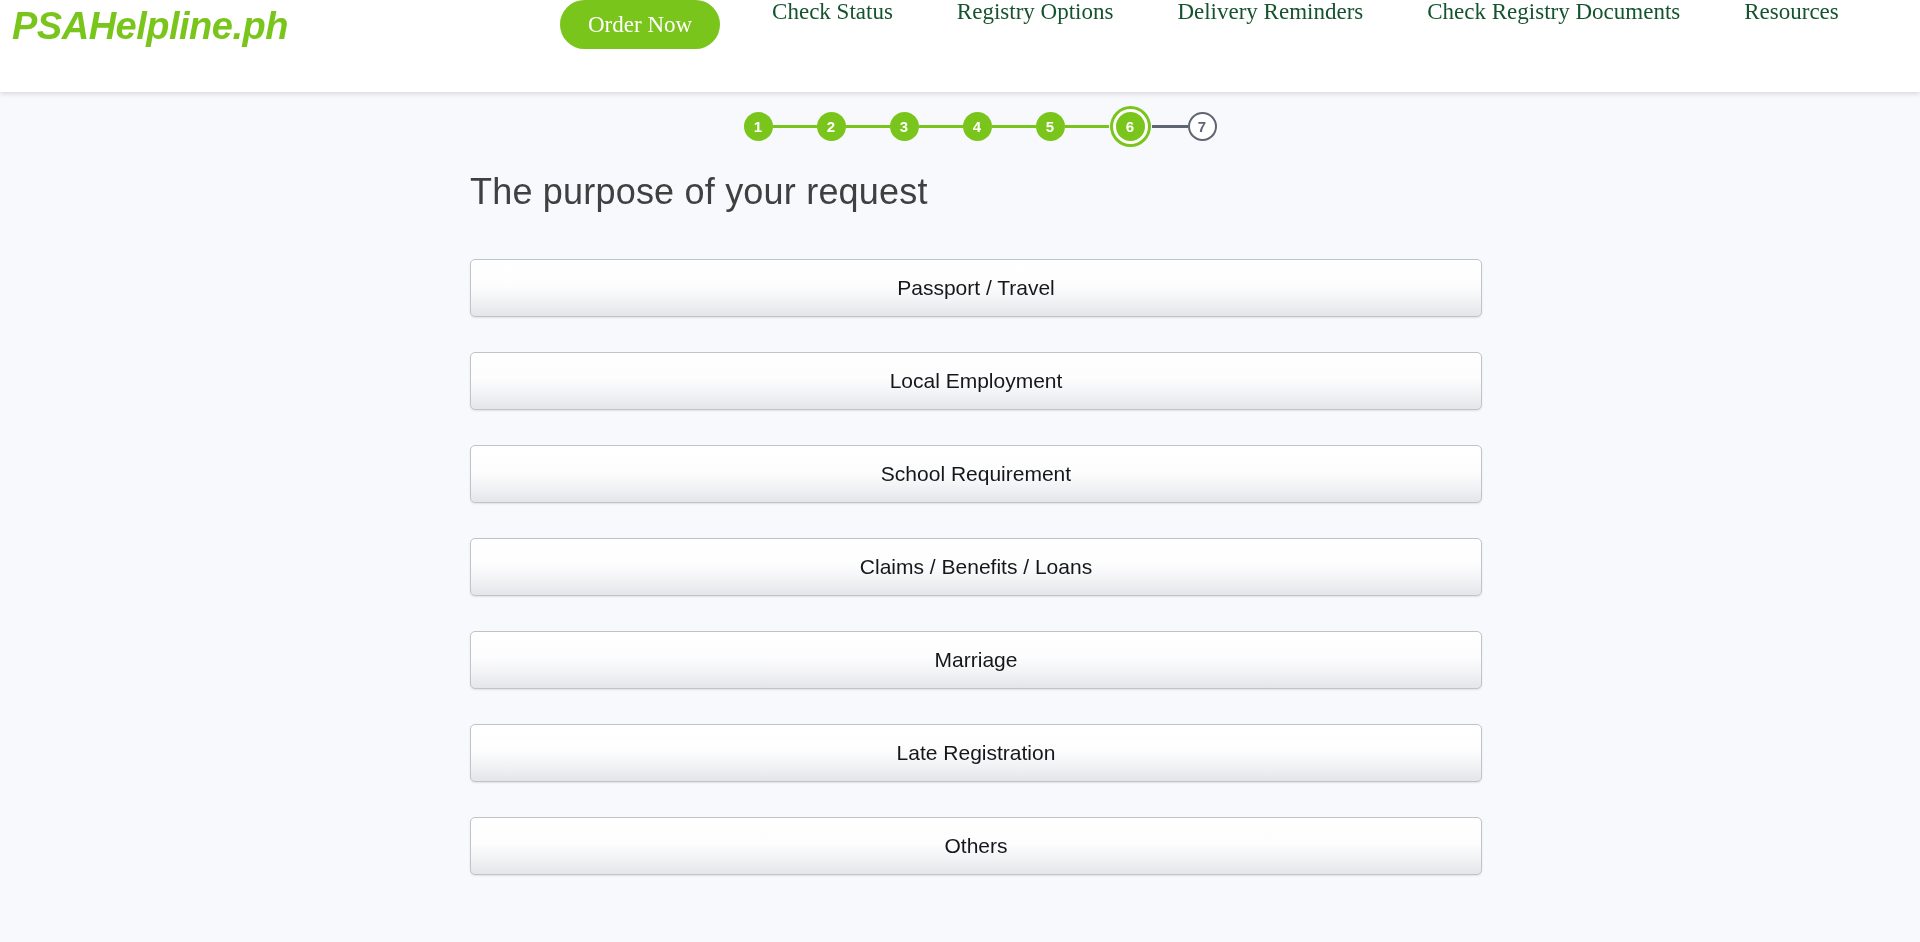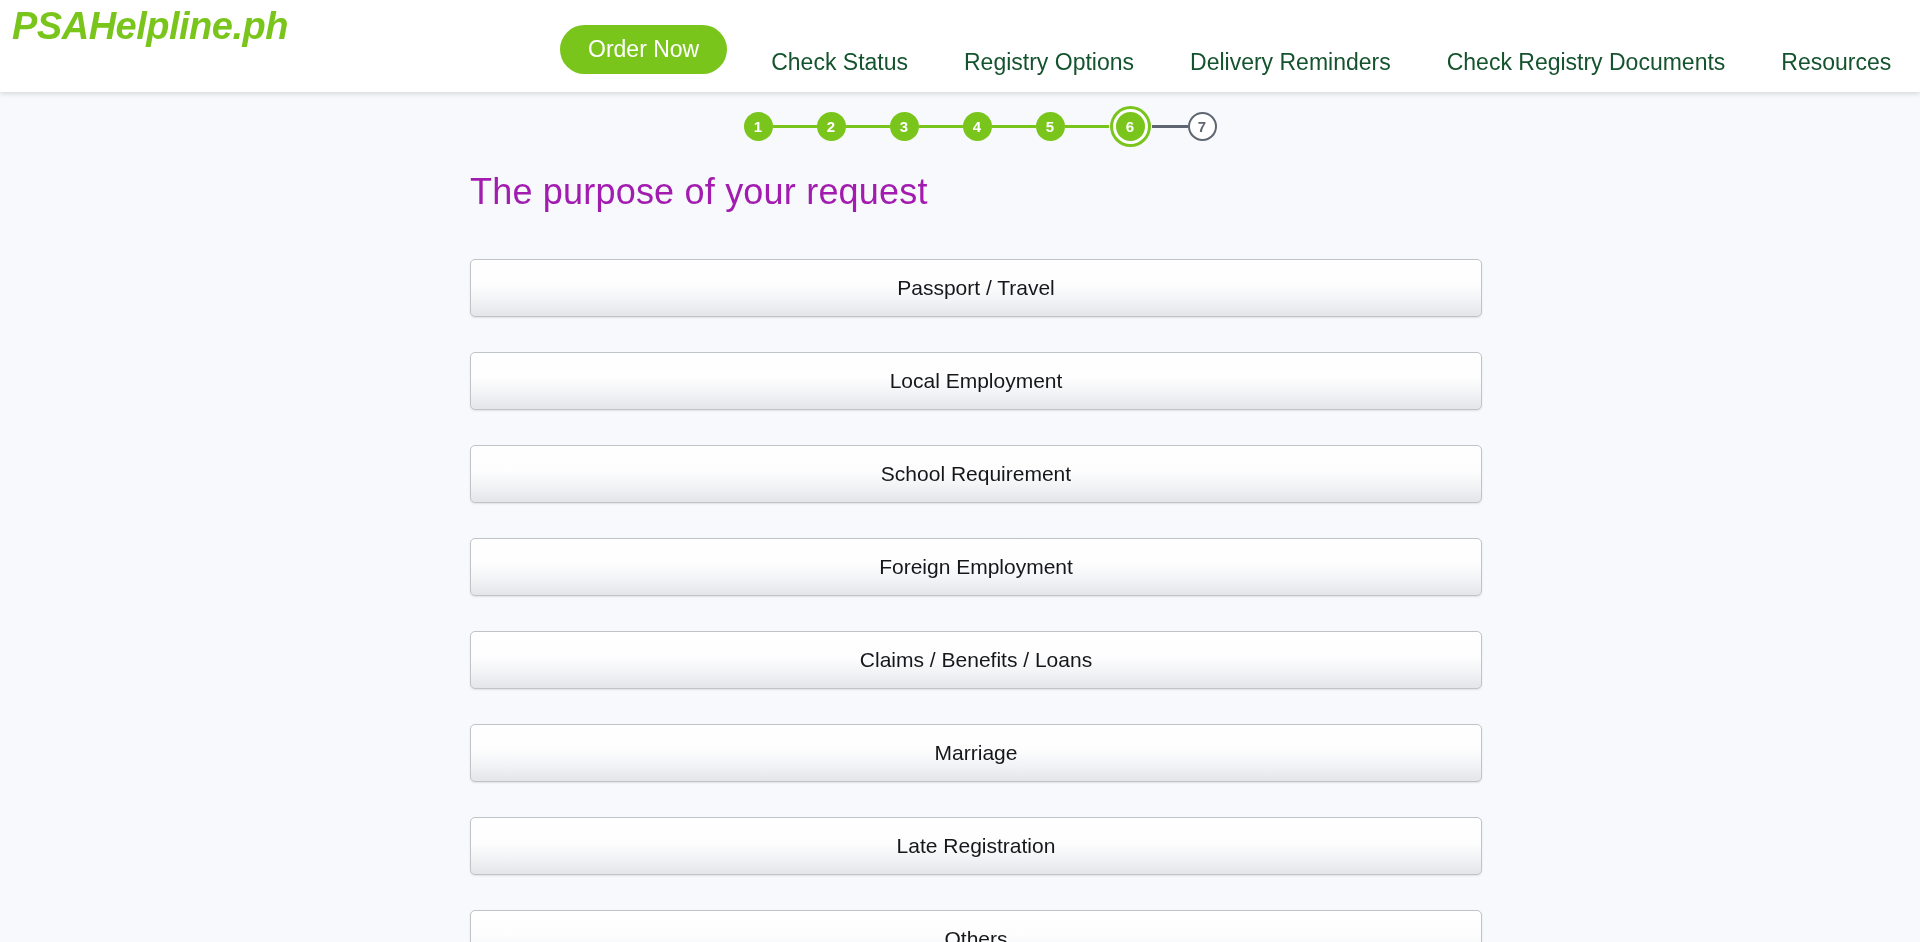--- a/index.html
+++ b/index.html
@@ -39,23 +39,24 @@
     letter-spacing: -0.5px;
     line-height: 1;
     white-space: nowrap;
   }
 
   .main-nav {
     position: absolute;
     left: 560px;
     top: 0;
     display: flex;
-    align-items: flex-end;
-    gap: 8px;
+    align-items: flex-start;
+    gap: 16px;
     height: 74px;
+    font-family: Liberation Serif, serif;
   }
 
   .nav-item {
     font-size: 23px;
     color: #14532d;
     padding: 0 24px;
     white-space: nowrap;
     line-height: 1;
     cursor: pointer;
   }
@@ -126,21 +127,21 @@
   
   .content {
     width: 980px;
     margin: 0 auto;
     padding-left: 0;
   }
 
   .page-title {
     font-size: 36px;
     font-weight: 300;
-    color: #a21caf;
+    color: #404040;
     margin-top: 30px;
     margin-bottom: 46px;
     letter-spacing: 0.2px;
   }
 
   .choice-list {
     display: flex;
     flex-direction: column;
     gap: 35px;
   }
@@ -201,19 +202,18 @@
   </div>
 </div>
 
 <main class="content">
   <h1 class="page-title">The purpose of your request</h1>
 
   <div class="choice-list">
     <button class="choice-button">Passport / Travel</button>
     <button class="choice-button">Local Employment</button>
     <button class="choice-button">School Requirement</button>
-    <button class="choice-button">Foreign Employment</button>
     <button class="choice-button">Claims / Benefits / Loans</button>
     <button class="choice-button">Marriage</button>
     <button class="choice-button">Late Registration</button>
     <button class="choice-button">Others</button>
   </div>
 </main>
 
 </body></html>

